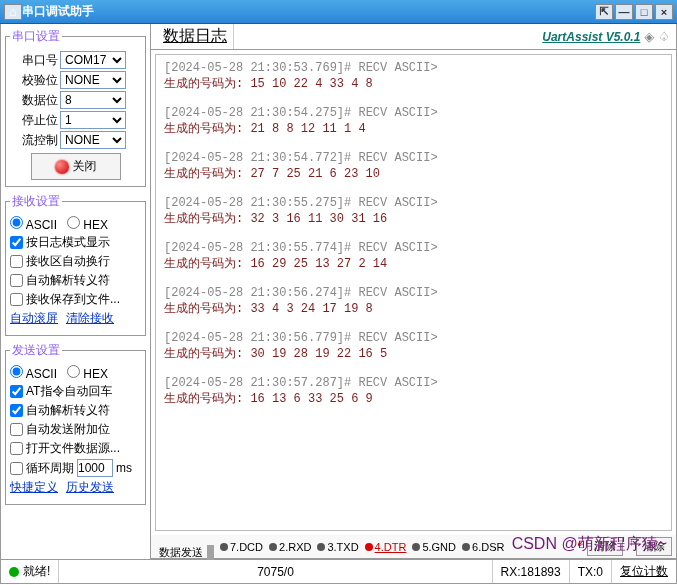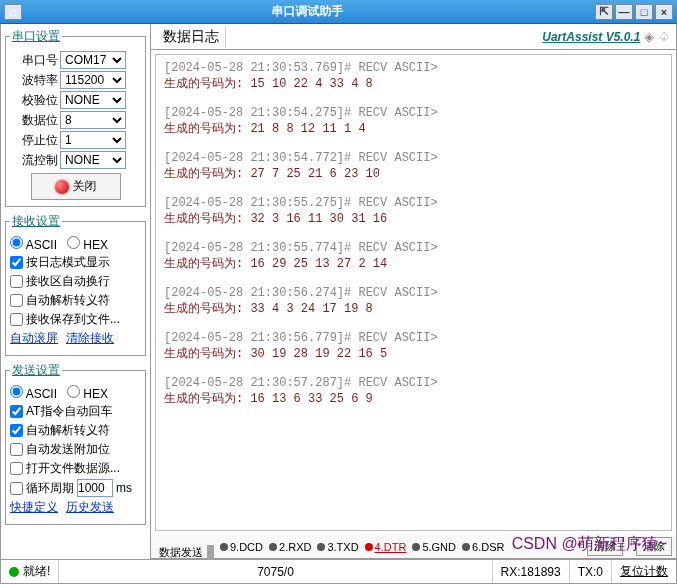--- a/index.html
+++ b/index.html
@@ -1,37 +1,37 @@
 <!DOCTYPE html>
 <html><head>
 <meta charset="utf-8">
 <style>
 * { box-sizing: border-box; margin: 0; padding: 0; }
 body { font-family: "Microsoft YaHei", SimSun, sans-serif; font-size: 12px; background: #fff; width: 677px; height: 585px; overflow: hidden; position: relative; }
 .titlebar { height: 24px; background: linear-gradient(#4aa8e8,#2b86d8); display: flex; align-items: center; justify-content: space-between; color: #fff; font-weight: bold; padding: 0 4px; border-bottom: 1px solid #1a5a9a; }
-.titlebar .title { flex: 1; text-align: center; }
+.titlebar .title { flex: 1; }
 .titlebutton { width: 18px; height: 16px; background: #dde8f5; border: 1px solid #888; display: inline-flex; align-items: center; justify-content: center; cursor: pointer; margin-left: 2px; font-size: 11px; color: #333; }
 .main { display: flex; height: 536px; border: 1px solid #999; border-top: none; }
 .leftpanel { width: 150px; border-right: 1px solid #999; background: #fff; padding: 4px; overflow: hidden; }
 .rightpanel { flex: 1; display: flex; flex-direction: column; background: #fff; }
 fieldset { border: 1px solid #999; margin-bottom: 6px; padding: 4px 4px 6px 4px; }
-legend { font-size: 12px; padding: 0 2px; color: #0f766e; text-decoration: underline; }
+legend { font-size: 12px; padding: 0 2px; color: #8b5cf6; }
 .row { display: flex; align-items: center; margin: 2px 12px; }
 .row-label { width: 38px; flex-shrink: 0; }
 select, input[type=text] { border: 1px solid #7a9acb; height: 18px; font-size: 12px; background: #fff; }
 select { width: 66px; }
 input[type=text].short { width: 36px; }
 .close-btn { display: flex; align-items: center; justify-content: center; gap: 4px; border: 1px solid #999; background: #f4f4f4; padding: 4px 10px; cursor: pointer; margin: 4px auto 0; width: 90px; }
 .red-dot { width: 14px; height: 14px; border-radius: 50%; background: radial-gradient(circle at 30% 30%, #ff8888, #cc0000); box-shadow: 0 0 2px #f00; }
 .radio-row { display: flex; gap: 10px; margin: 2px 0; }
 .chk-row { display: flex; align-items: center; gap: 3px; margin: 2px 0; }
 .linkrow { display: flex; gap: 8px; margin: 2px 0; }
 .linkrow a { color: #0033cc; text-decoration: underline; cursor: pointer; }
 .header-row { height: 26px; display: flex; align-items: center; border-bottom: 1px solid #999; padding: 0 6px; justify-content: space-between; }
-.header-row .logtab { font-size: 14px; padding: 2px 6px; border-right: 1px solid #ccc; }
+.header-row .logtab { font-size: 16px; padding: 2px 6px; border-right: 1px solid #ccc; text-decoration: underline; }
 .brand { color: #0f766e; font-weight: bold; text-decoration: underline; font-style: italic; }
 .log { flex: 1; overflow-y: auto; padding: 6px 8px; font-family: "Courier New", monospace; font-size: 12px; border-bottom: 1px solid #999; margin: 4px; border:1px solid #bbb; }
 .log .ts { color: #888; }
 .log .msg { color: #7f1d1d; }
 .send-header { height: 24px; display: flex; align-items: center; border-bottom: 1px solid #999; padding: 0 4px; font-size: 11px; gap: 2px; background:#f8f8f8; }
 .sig { display: flex; align-items: center; gap: 2px; }
 .dot { width: 8px; height: 8px; border-radius: 50%; display: inline-block; }
 .dot.off { background: #555; }
 .dot.on { background: #d00; }
 .siglink { text-decoration: underline; cursor: pointer; color:#003; }
@@ -66,24 +66,20 @@
 
 <div class="main">
   <div class="leftpanel">
     <fieldset>
       <legend>串口设置</legend>
       <div class="row">
           <span class="row-label">串口号</span>
           <select><option>COM17 #S1</option></select>
         </div>
       <div class="row">
-          <span class="row-label">波特率</span>
-          <select><option>115200</option></select>
-        </div>
-      <div class="row">
           <span class="row-label">校验位</span>
           <select><option>NONE</option></select>
         </div>
       <div class="row">
           <span class="row-label">数据位</span>
           <select><option>8</option></select>
         </div>
       <div class="row">
           <span class="row-label">停止位</span>
           <select><option>1</option></select>
@@ -169,21 +165,21 @@
         <span class="hdr-icon">◈</span>
         <span class="hdr-icon">♤</span>
       </span>
     </div>
     <div class="log" id="log"><div class="ts">[2024-05-28 21:30:53.769]# RECV ASCII&gt;</div><div class="msg">生成的号码为: 15 10 22 4 33 4 8</div><br><div class="ts">[2024-05-28 21:30:54.275]# RECV ASCII&gt;</div><div class="msg">生成的号码为: 21 8 8 12 11 1 4</div><br><div class="ts">[2024-05-28 21:30:54.772]# RECV ASCII&gt;</div><div class="msg">生成的号码为: 27 7 25 21 6 23 10</div><br><div class="ts">[2024-05-28 21:30:55.275]# RECV ASCII&gt;</div><div class="msg">生成的号码为: 32 3 16 11 30 31 16</div><br><div class="ts">[2024-05-28 21:30:55.774]# RECV ASCII&gt;</div><div class="msg">生成的号码为: 16 29 25 13 27 2 14</div><br><div class="ts">[2024-05-28 21:30:56.274]# RECV ASCII&gt;</div><div class="msg">生成的号码为: 33 4 3 24 17 19 8</div><br><div class="ts">[2024-05-28 21:30:56.779]# RECV ASCII&gt;</div><div class="msg">生成的号码为: 30 19 28 19 22 16 5</div><br><div class="ts">[2024-05-28 21:30:57.287]# RECV ASCII&gt;</div><div class="msg">生成的号码为: 16 13 6 33 25 6 9</div><br></div>
     <div class="send-header">
       <span style="padding:0 4px;border-right:7px solid #a3a3a3;margin-top:12px;">数据发送</span>
       <span id="signals" style="display:flex;gap:6px;padding-left:4px;">
           <span class="sig">
             <span class="dot off"></span>
-            <span>9.DCD</span>
+            <span>7.DCD</span>
           </span>
           <span class="sig">
             <span class="dot off"></span>
             <span>2.RXD</span>
           </span>
           <span class="sig">
             <span class="dot off"></span>
             <span>3.TXD</span>
           </span>
           <span class="sig">

